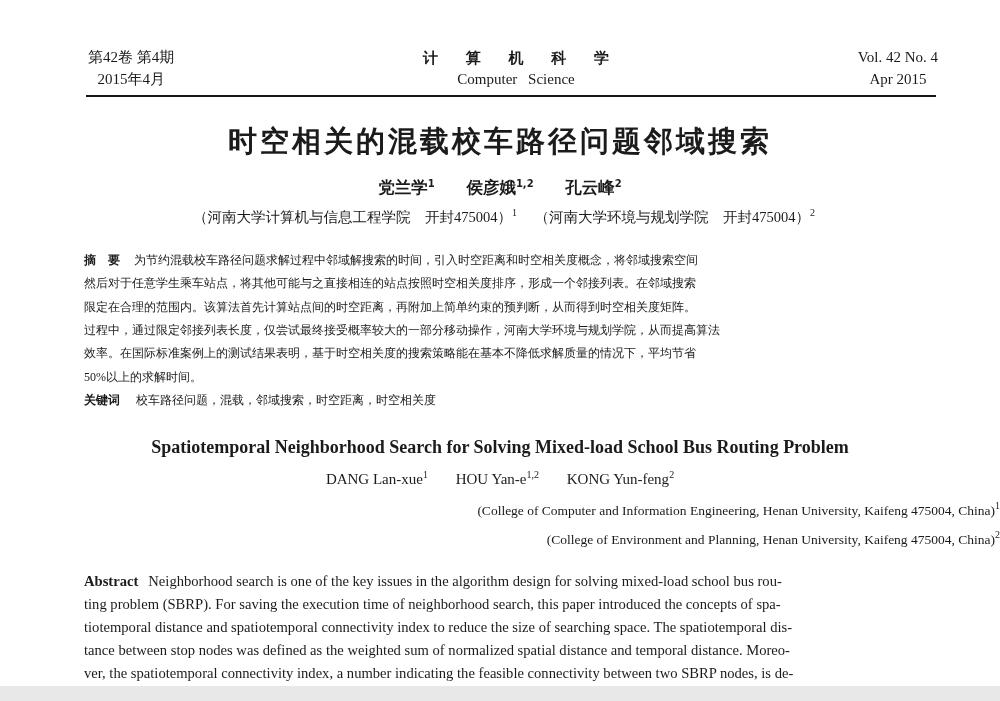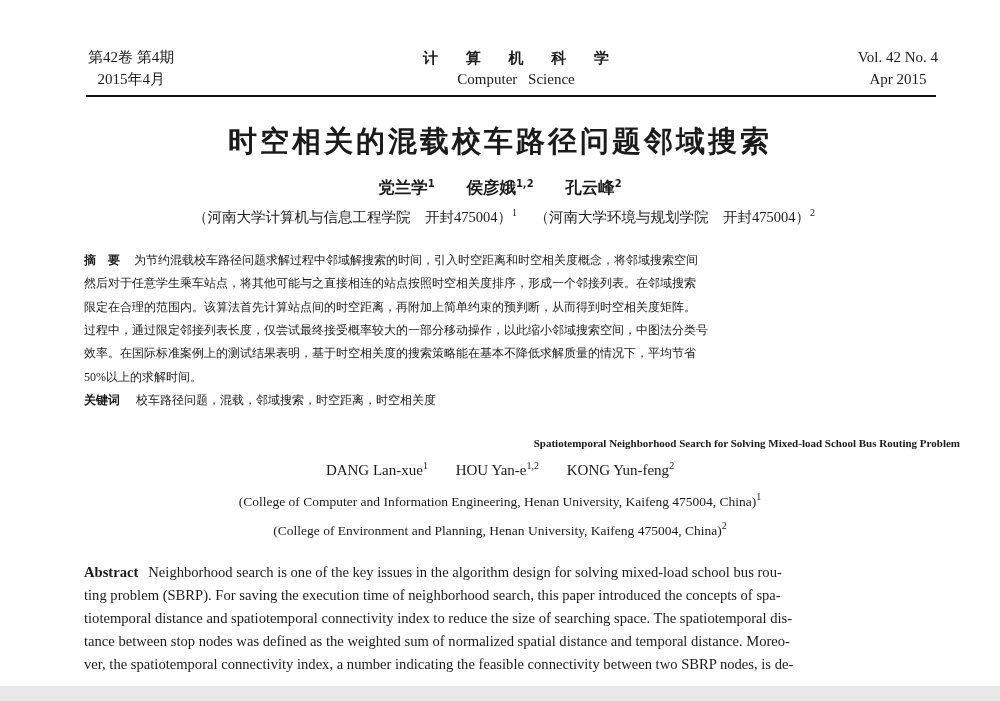--- a/index.html
+++ b/index.html
@@ -43,24 +43,24 @@
   .abstract-cn { margin:22px 84px 0; font-size:12px; line-height:23.4px; text-align:justify; }
   .lead-cn {
     font-family:"DejaVu Sans","Liberation Sans",sans-serif;
     font-weight:bold; margin-right:14px;
   }
   .kw-text { margin-left:2px; }
   .class-line { margin:4px 84px 0; font-size:14.6px; line-height:23.4px; }
   .class-line .val { margin-right:34px; }
 
   
-  .title-en { margin:24px 40px 0; text-align:right; font-size:11px; font-weight:bold; }
+  .title-en { margin:24px 40px 0; text-align:center; font-size:18px; font-weight:bold; }
   .authors-en { margin-top:11px; text-align:center; font-size:15px; }
   .authors-en .author { margin:0 12px; white-space:nowrap; }
-  .affil-en { margin-top:5px; text-align:center; font-size:13.5px; line-height:25px; }
+  .affil-en { margin-top:5px; text-align:right; font-size:13.5px; line-height:25px; }
 
   
   .abstract-en { margin:18px 84px 0; font-size:14.6px; line-height:23px; text-align:justify; }
   .lead-en { font-weight:bold; margin-right:10px; }
 </style>
 </head>
 <body>
 
 <div class="page">
 
@@ -93,21 +93,21 @@
     <span class="affil"><span>（河南大学环境与规划学院　开封475004）</span><sup>2</sup></span>
   </div>
 
   <div class="abstract-cn">
     <div class="line">
       <span class="lead-cn">摘　要</span><span>为节约混载校车路径问题求解过程中邻域解搜索的时间，引入时空距离和时空相关度概念，将邻域搜索空间</span>
     </div>
     <div>
         <div class="line">然后对于任意学生乘车站点，将其他可能与之直接相连的站点按照时空相关度排序，形成一个邻接列表。在邻域搜索</div>
         <div class="line">限定在合理的范围内。该算法首先计算站点间的时空距离，再附加上简单约束的预判断，从而得到时空相关度矩阵。</div>
-        <div class="line">过程中，通过限定邻接列表长度，仅尝试最终接受概率较大的一部分移动操作，以此缩小邻域搜索空间，中图法分类号</div>
+        <div class="line">过程中，通过限定邻接列表长度，仅尝试最终接受概率较大的一部分移动操作，河南大学环境与规划学院，从而提高算法</div>
         <div class="line">效率。在国际标准案例上的测试结果表明，基于时空相关度的搜索策略能在基本不降低求解质量的情况下，平均节省</div>
       </div>
     <div class="line">50%以上的求解时间。</div>
     <div class="line">
       <span class="lead-cn">关键词</span><span class="kw-text">校车路径问题，混载，邻域搜索，时空距离，时空相关度</span>
     </div>
   </div>
 
 
   <div class="title-en">Spatiotemporal Neighborhood Search for Solving Mixed-load School Bus Routing Problem</div>

